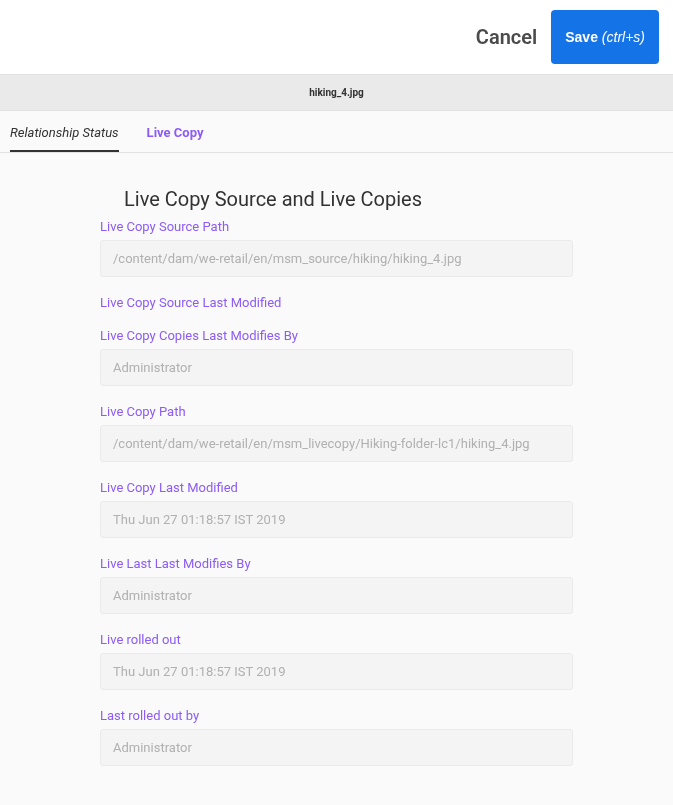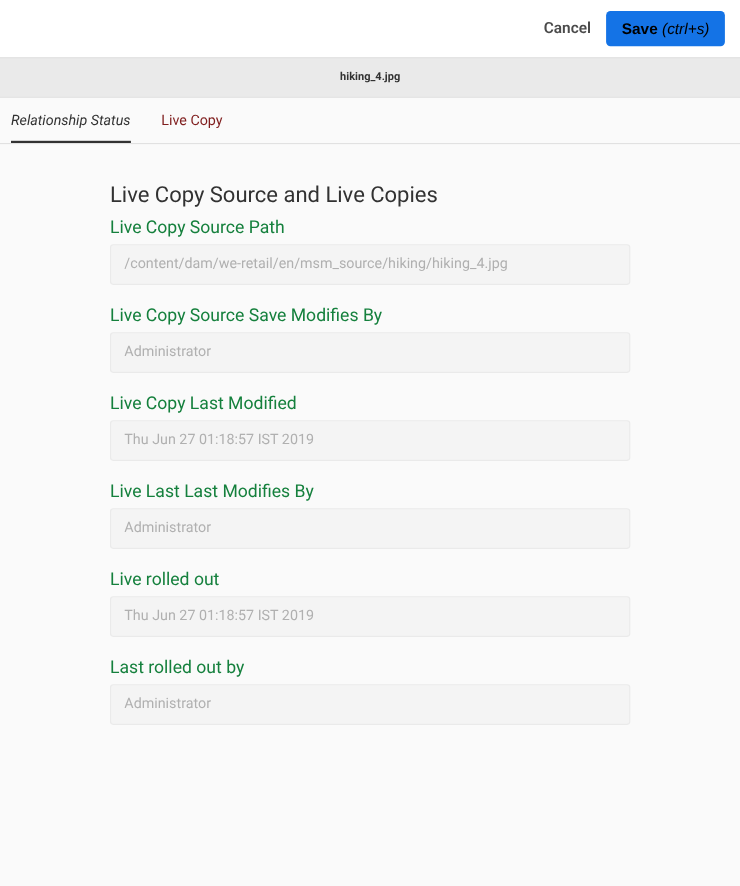--- a/index.html
+++ b/index.html
@@ -18,30 +18,30 @@
     .top-bar {
       display: flex;
       justify-content: flex-end;
       align-items: center;
       padding: 10px 14px;
       background: #fff;
       gap: 14px;
     }
     .cancel-link {
       color: #4b4b4b;
-      font-size: 14px;
+      font-size: 20px;
       font-weight: 600;
       cursor: pointer;
     }
     .save-button {
       background: #1473e6;
-      color: #000000;
+      color: #ffffff;
       border: none;
       border-radius: 4px;
-      padding: 8px 14px;
+      padding: 19px 14px;
       font-size: 14px;
       font-weight: 600;
       cursor: pointer;
     }
     .save-button .shortcut {
       font-style: italic;
       font-weight: 400;
     }
     .title-bar {
       background: #eaeaea;
@@ -80,45 +80,47 @@
     .tabs {
       display: flex;
       gap: 28px;
       padding: 14px 10px 0 10px;
       border-bottom: 1px solid #e1e1e1;
       background: #fafafa;
     }
     .tab {
       padding-bottom: 10px;
       font-size: 13px;
-      color: #7f1d1d;
+      color: #8b5cf6;
       cursor: pointer;
       border-bottom: 2px solid transparent;
+      font-weight: bold;
     }
     .tab.active {
       color: #323232;
       border-bottom: 2px solid #323232;
       font-weight: 400;
       font-style: italic;
     }
     .form-area {
       padding: 34px 100px 40px 100px;
     }
     .section-heading {
       font-size: 20px;
       font-weight: 400;
       color: #323232;
       margin-bottom: 8px;
+      margin-left: 24px;
     }
     .field-group {
       margin-bottom: 18px;
     }
     .field-label {
-      font-size: 16px;
-      color: #15803d;
+      font-size: 13px;
+      color: #8b5cf6;
       margin-bottom: 6px;
       display: block;
     }
     .field-input {
       width: 100%;
       background: #f4f4f4;
       border: 1px solid #eaeaea;
       border-radius: 3px;
       padding: 10px 12px;
       font-size: 13px;
@@ -153,27 +155,32 @@
     <div class="form-area">
 
       <h2 class="section-heading">Live Copy Source and Live Copies</h2>
 
       <div class="field-group">
         <label class="field-label">Live Copy Source Path</label>
         <input class="field-input" readonly="" value="/content/dam/we-retail/en/msm_source/hiking/hiking_4.jpg" style="">
       </div>
 
       <div class="field-group">
-      </div>
-
-      <div class="field-group">
-        <label class="field-label">Live Copy Source Save Modifies By</label>
+        <label class="field-label">Live Copy Source Last Modified</label>
+      </div>
+
+      <div class="field-group">
+        <label class="field-label">Live Copy Copies Last Modifies By</label>
         <input class="field-input" readonly="" value="Administrator" style="">
       </div>
 
+      <div class="field-group">
+        <label class="field-label">Live Copy Path</label>
+        <input class="field-input" readonly="" value="/content/dam/we-retail/en/msm_livecopy/Hiking-folder-lc1/hiking_4.jpg" style="">
+      </div>
 
       <div class="field-group">
         <label class="field-label">Live Copy Last Modified</label>
         <input class="field-input" readonly="" value="Thu Jun 27 01:18:57 IST 2019" style="">
       </div>
 
       <div class="field-group">
         <label class="field-label">Live Last Last Modifies By</label>
         <input class="field-input" readonly="" value="Administrator" style="">
       </div>

